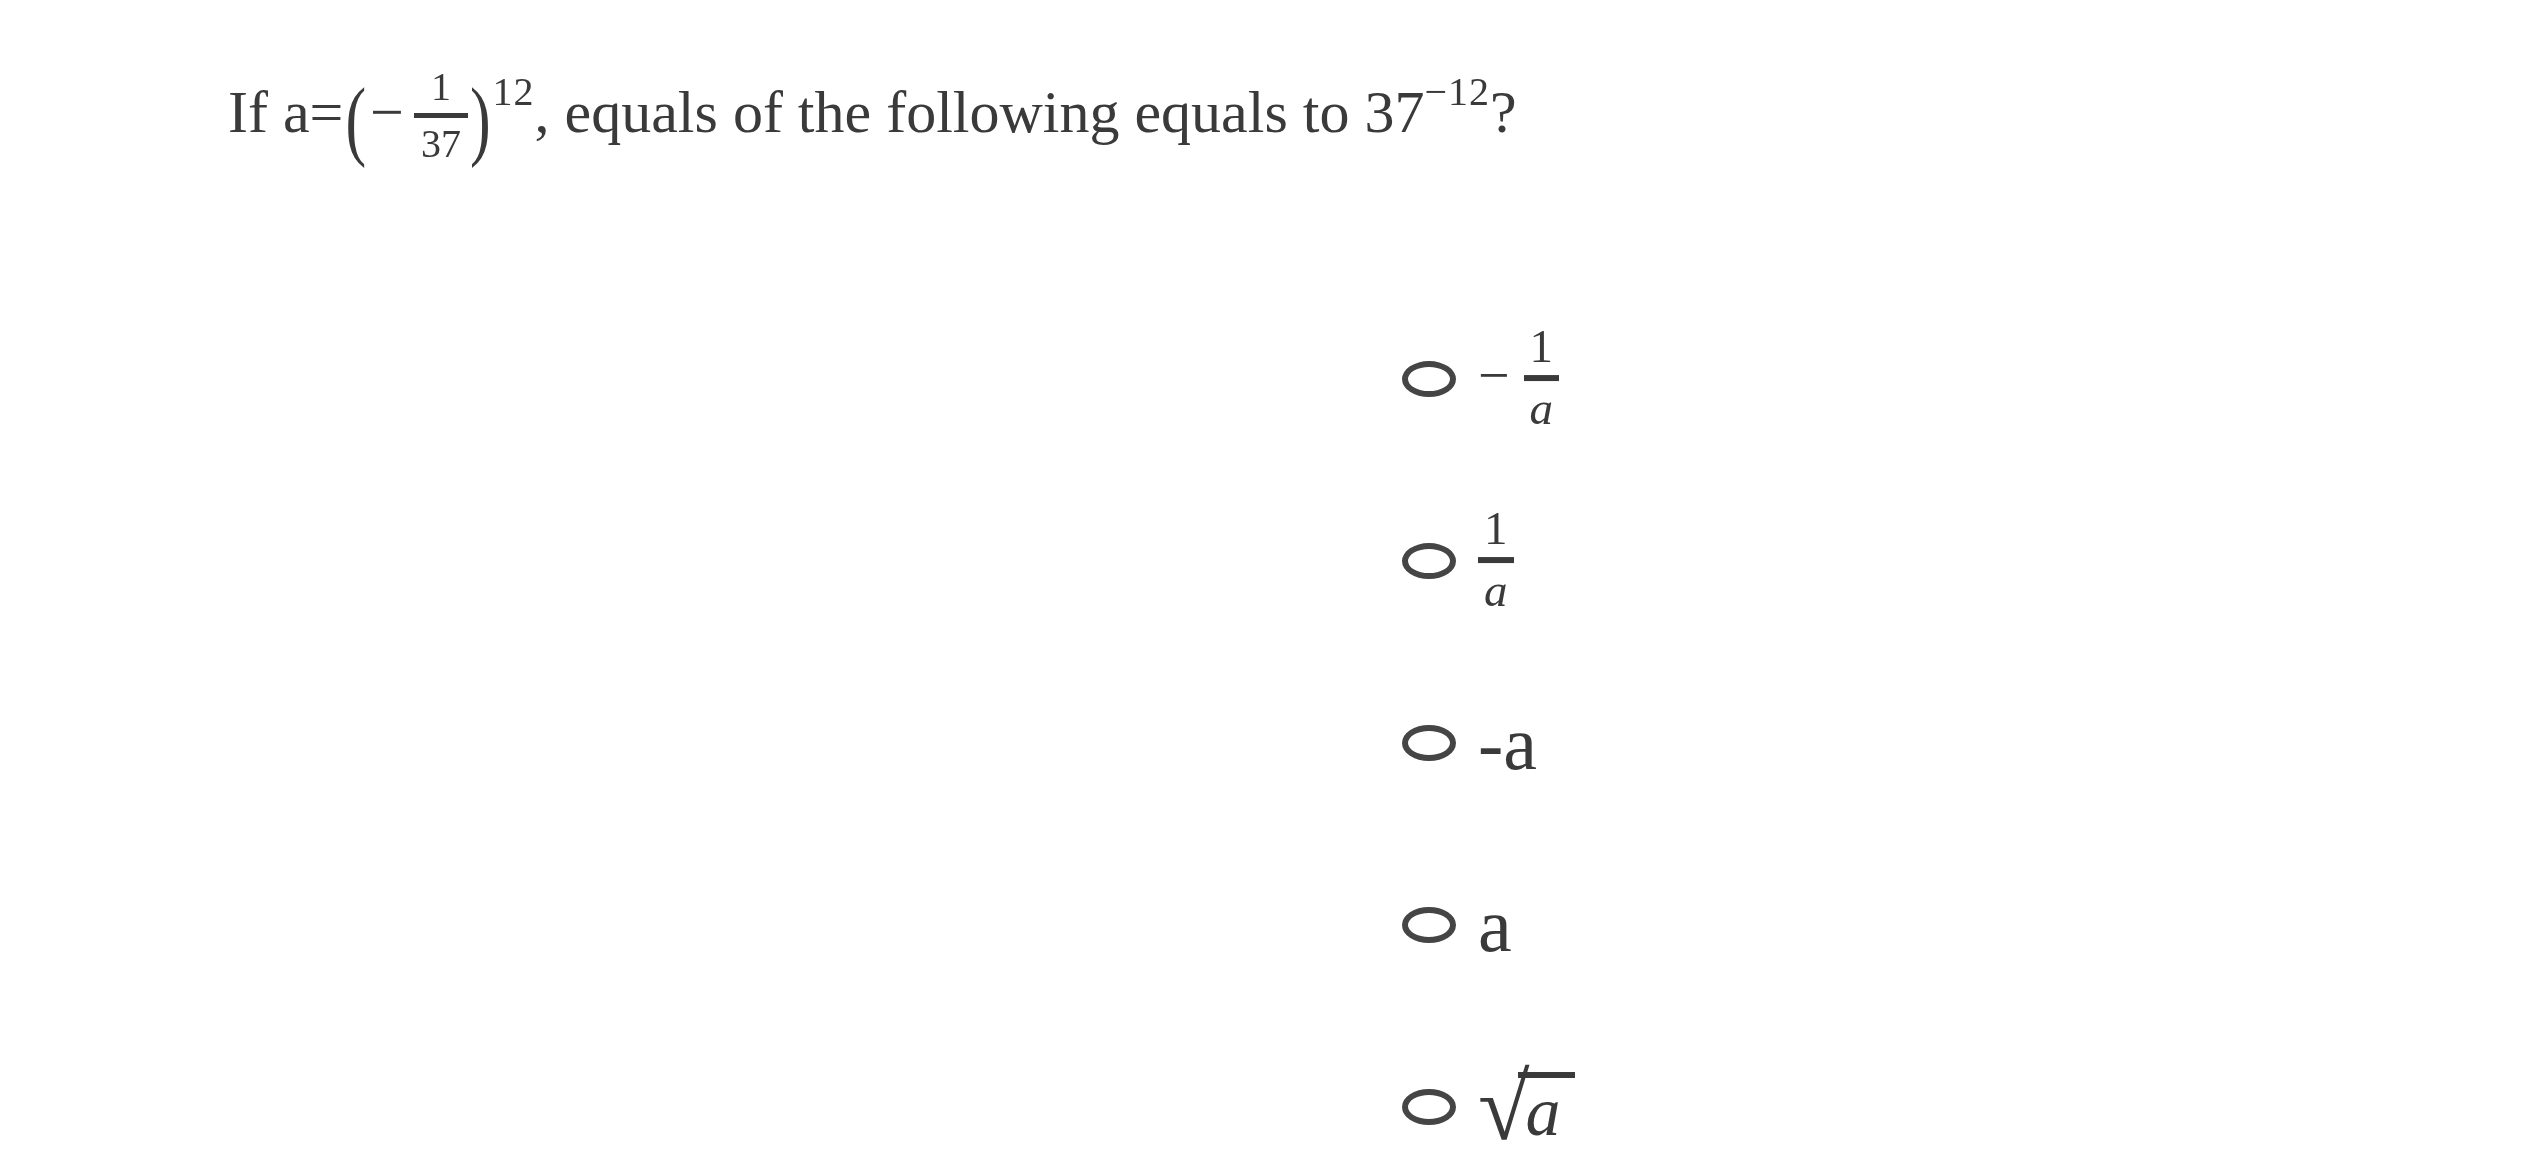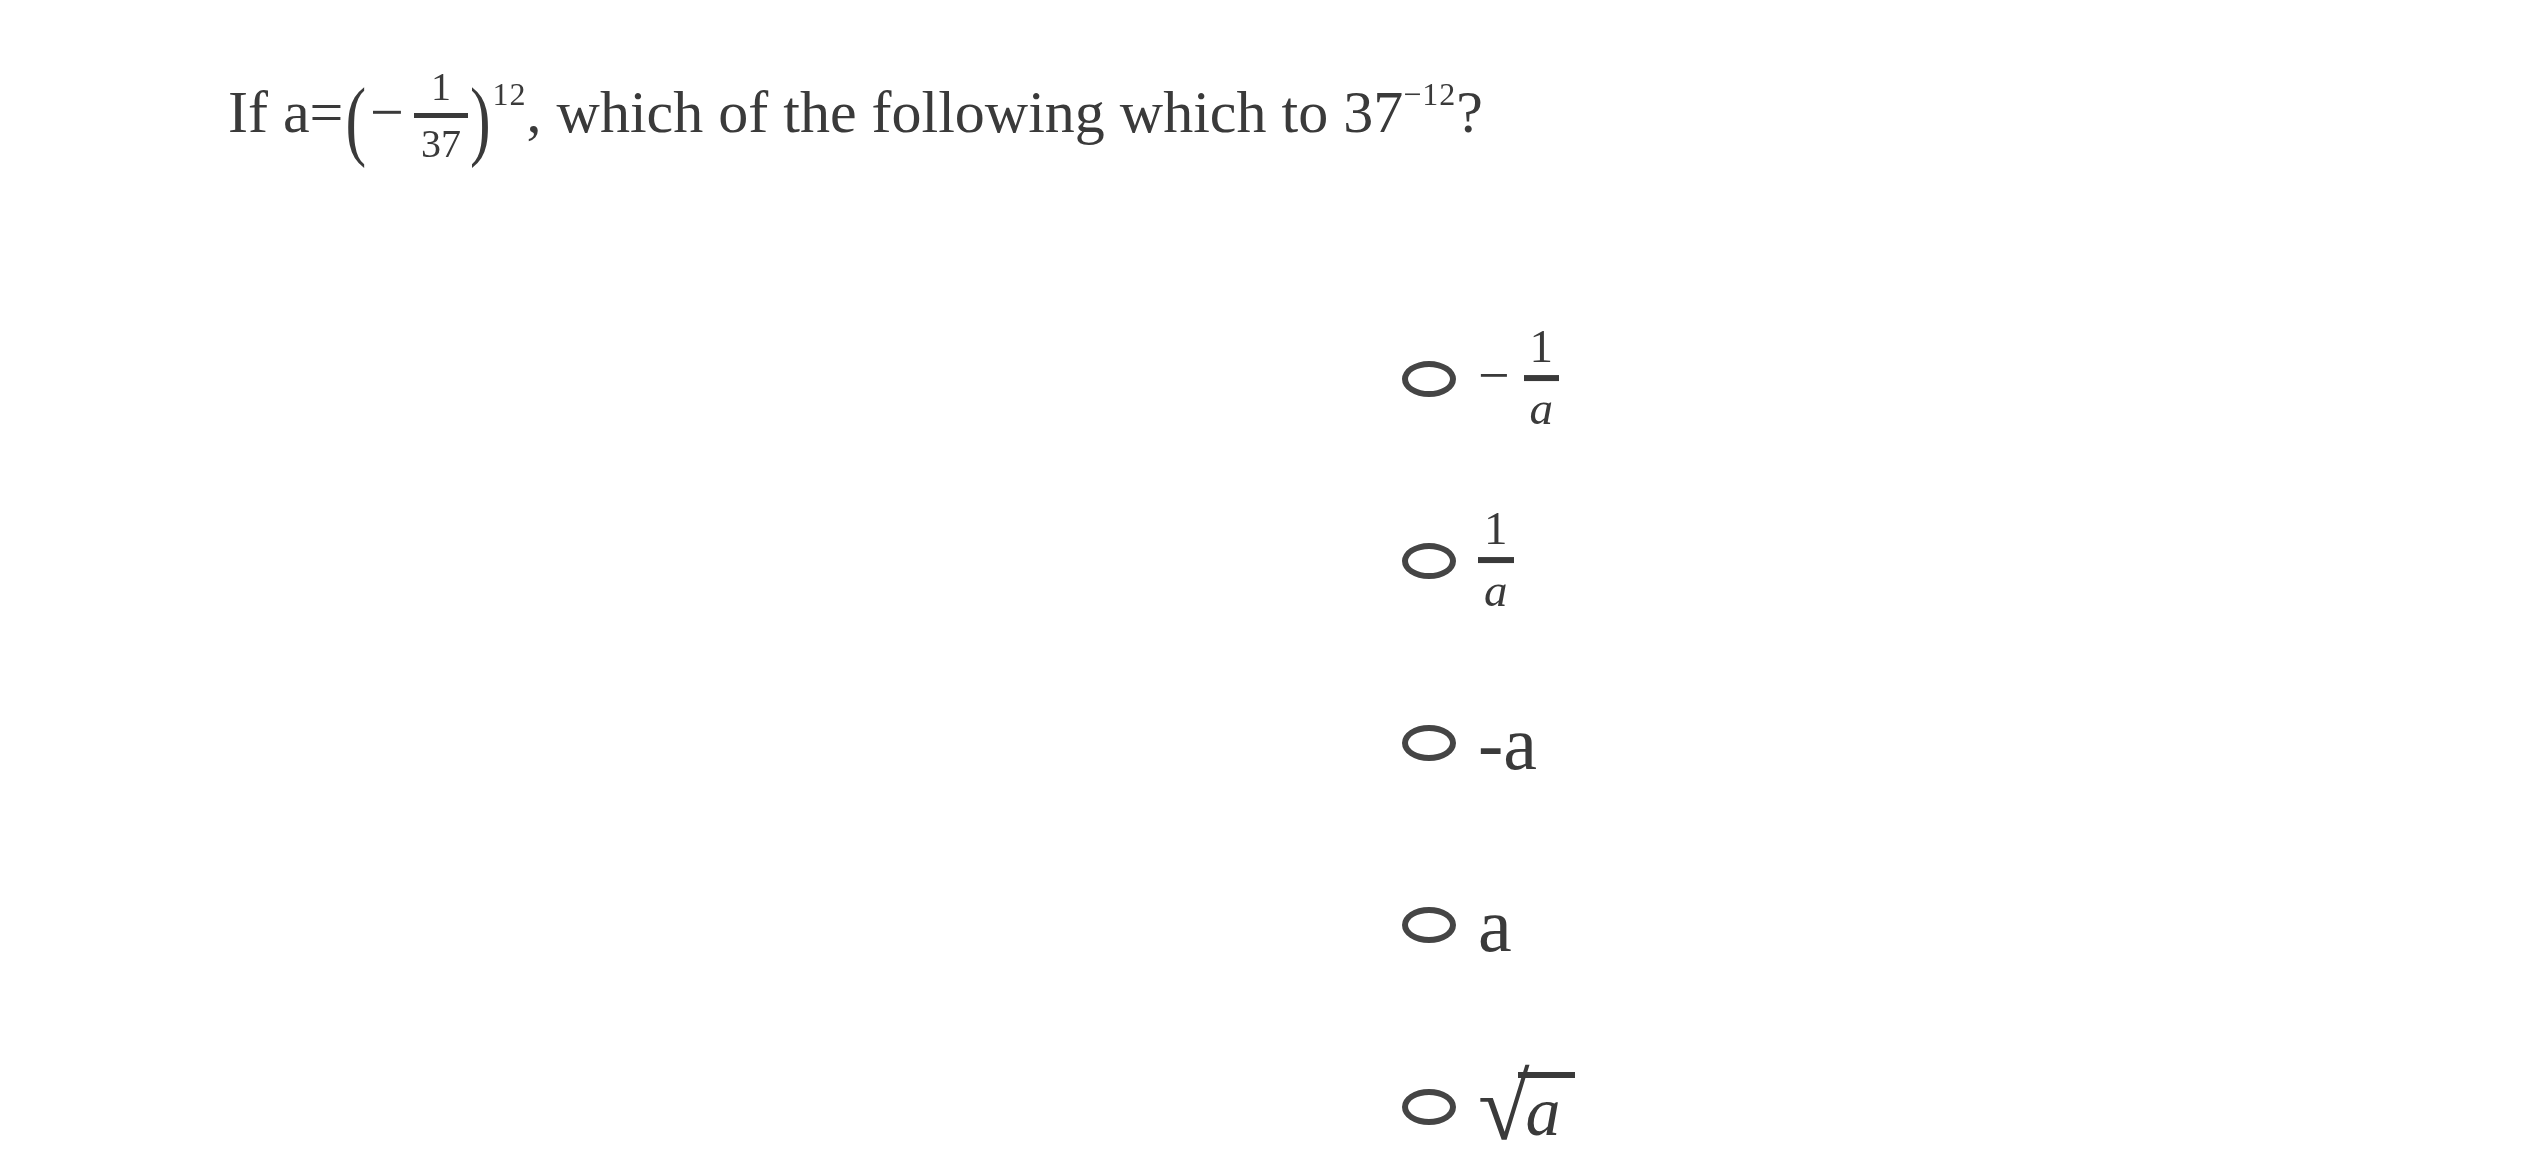--- a/index.html
+++ b/index.html
@@ -39,21 +39,21 @@
     vertical-align:middle;
     text-align:center;
     font-size:40px;
     line-height:1;
     position:relative;
     top:-3px;
   }
   .frac .num { display:block; padding:0 7px 6px; }
   .frac .den { display:block; border-top:5px solid currentColor; padding:6px 7px 0; }
   sup.exp {
-    font-size:32px;
+    font-size:40px;
     line-height:0;
     vertical-align:27px;
     letter-spacing:1px;
     text-align:center;
   }
   .bold-math { font-weight:normal; }
 
   
   .option {
     position:absolute;
@@ -101,21 +101,21 @@
     margin-left:-12px;
     padding:2px 14px 0 8px;
   }
 </style>
 </head>
 <body>
 
 <div class="page">
 
   <div class="question">
-    <span>If a=</span><span class="paren">(</span><span class="q-minus">−</span><span class="frac"><span class="num">1</span><span class="den">37</span></span><span class="paren">)</span><sup class="exp">12</sup><span>, which of the following which to </span><span class="bold-math"><span>37</span><sup class="exp">−12</sup></span><span>?</span>
+    <span>If a=</span><span class="paren">(</span><span class="q-minus">−</span><span class="frac"><span class="num">1</span><span class="den">37</span></span><span class="paren">)</span><sup class="exp">12</sup><span>, equals of the following equals to </span><span class="bold-math"><span>37</span><sup class="exp">−12</sup></span><span>?</span>
   </div>
 
   <div class="option opt-0">
     <span class="radio"></span>
     <span class="opt-minus">−</span>
     <span class="opt-frac">
       <span class="num">1</span>
       <span class="den">a</span>
     </span>
   </div>

